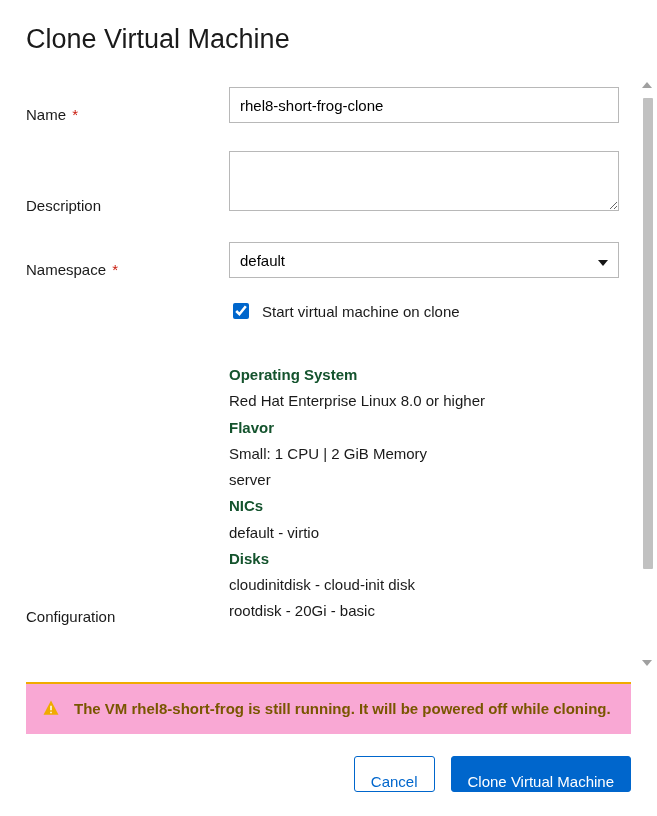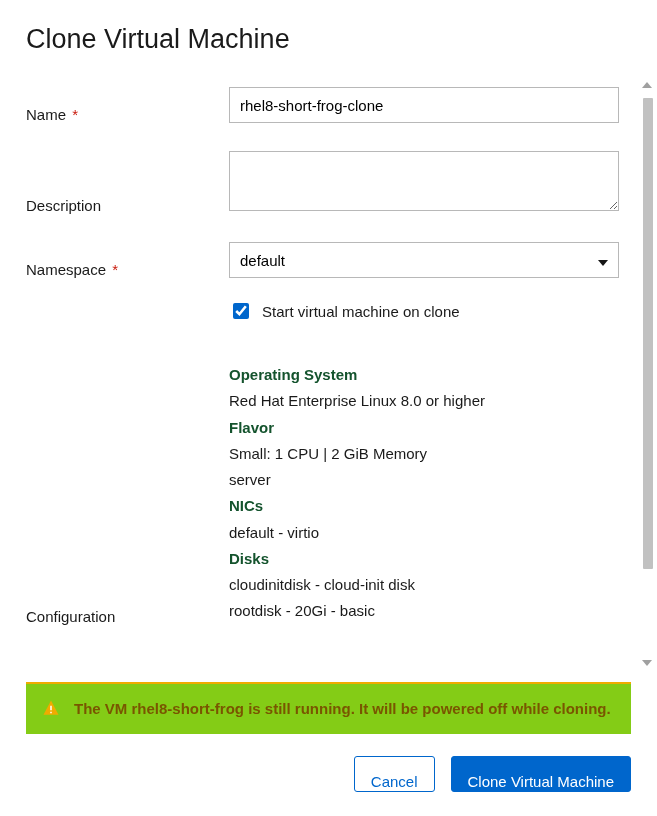--- a/index.html
+++ b/index.html
@@ -148,21 +148,21 @@
     top: 0;
     width: 10px;
     height: 85%;
     background: #c1c1c1;
     border-radius: 1px;
   }
   
   .alert {
     margin: 12px 26px 0 26px;
     border-top: 2px solid #f0ab00;
-    background: #84cc16;
+    background: #f9a8d4;
     padding: 14px 16px 14px 48px;
     position: relative;
     color: #795600;
     font-weight: 600;
     font-size: 15px;
     line-height: 1.45;
   }
   .alert .warn-icon {
     position: absolute;
     left: 16px;

